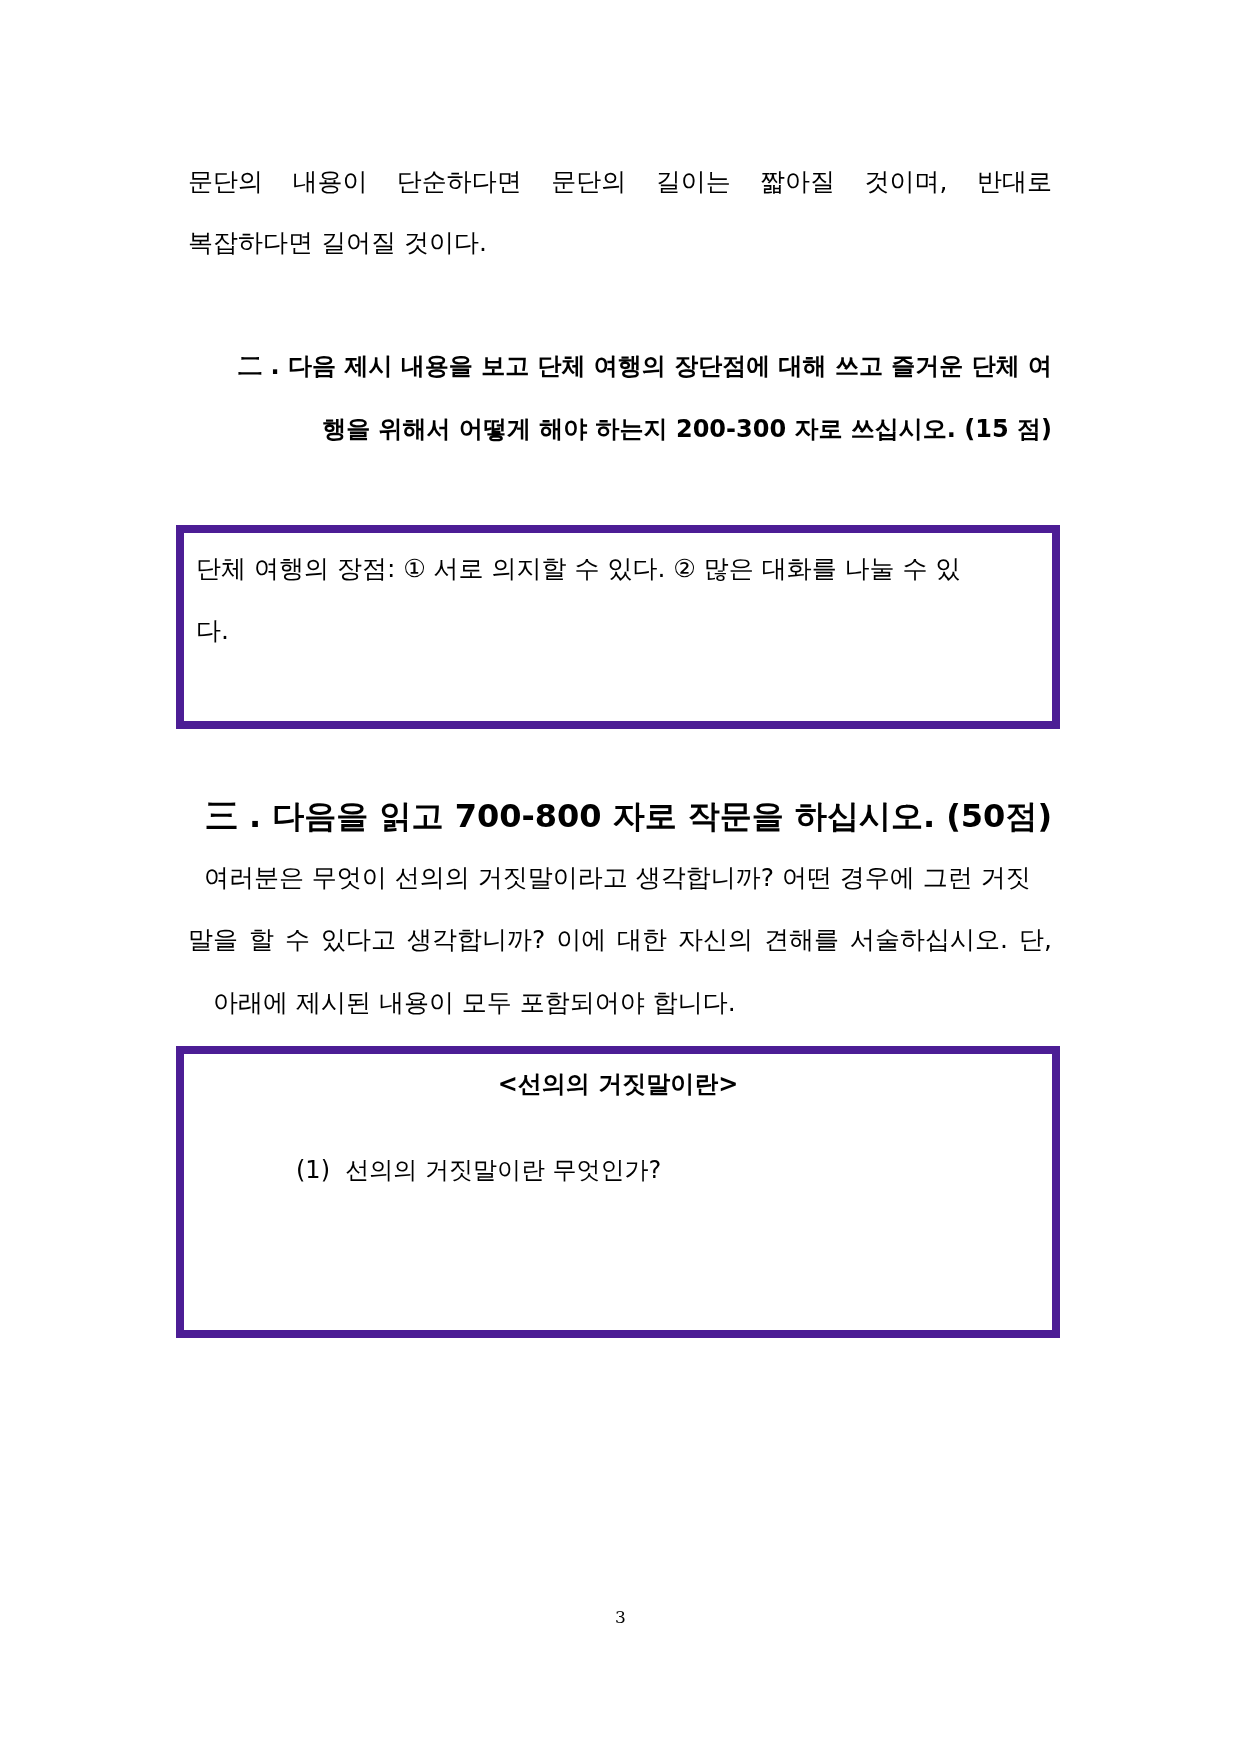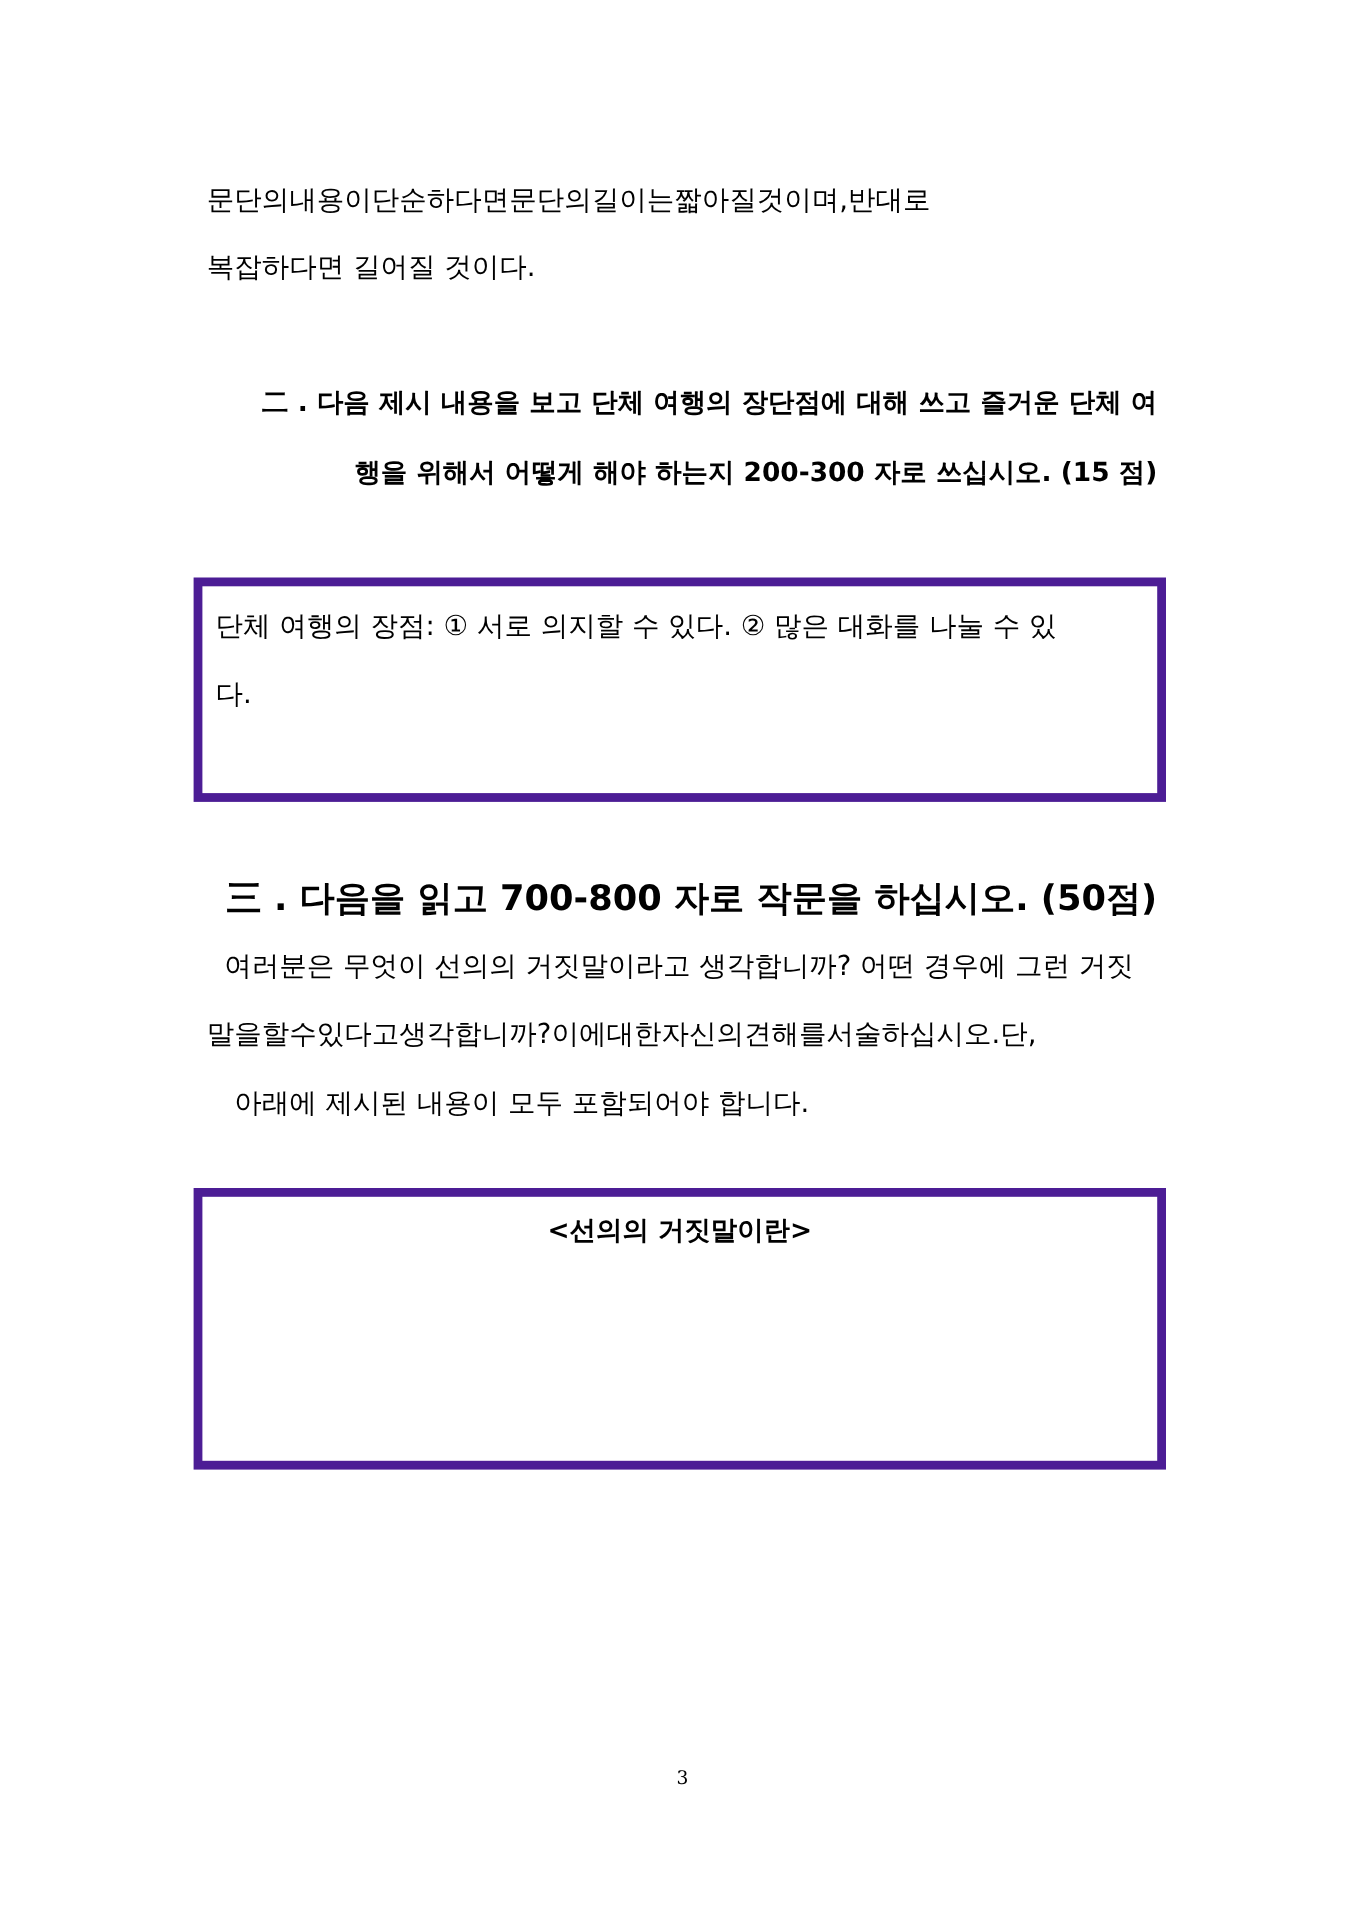--- a/index.html
+++ b/index.html
@@ -18,21 +18,21 @@
     .line {
       position: absolute;
       left: 188px;
       width: 864px;
       font-size: 25px;
       line-height: 32px;
       white-space: nowrap;
     }
     .justify {
       display: flex;
-      justify-content: flex-start;
+      justify-content: space-between;
     }
     .bold {
       font-weight: bold;
       text-align: right;
     }
     .box {
       position: absolute;
       left: 176px;
       width: 884px;
       border: 8px solid #4c1d95;
@@ -105,17 +105,18 @@
   <span>생각합니까?</span>
   <span>이에</span>
   <span>대한</span>
   <span>자신의</span>
   <span>견해를</span>
   <span>서술하십시오.</span>
   <span>단,</span>
 </div>
 <div class="line" style="top:987px;margin-left:25px;">아래에 제시된 내용이 모두 포함되어야 합니다.</div>
 
-<div class="box" style="top:1080px; height:256px;">
+<div class="box" style="top:1046px; height:292px;">
   <div class="box-title" style="top:14px;">&lt;선의의 거짓말이란&gt;</div>
+  <div class="box-item" style="top:100px; white-space:pre;">(1)  선의의 거짓말이란 무엇인가?</div>
 </div>
 
 <div class="page-number">3</div>
 
 </body></html>

